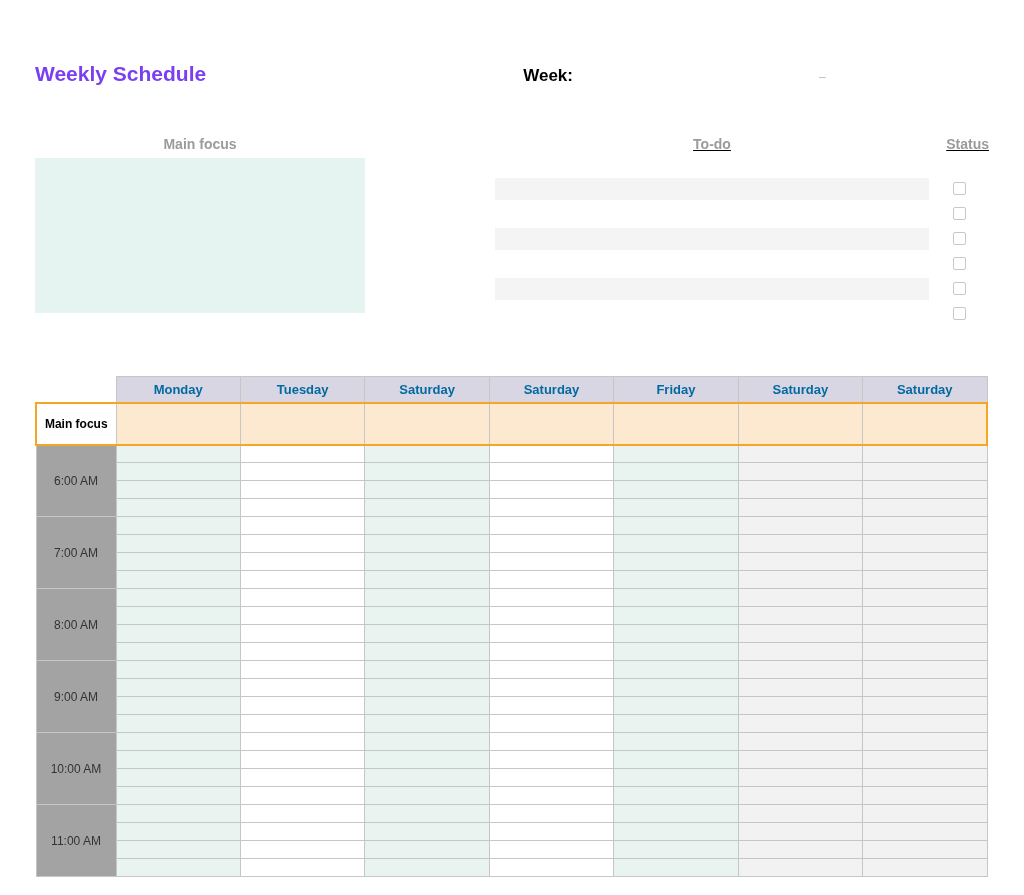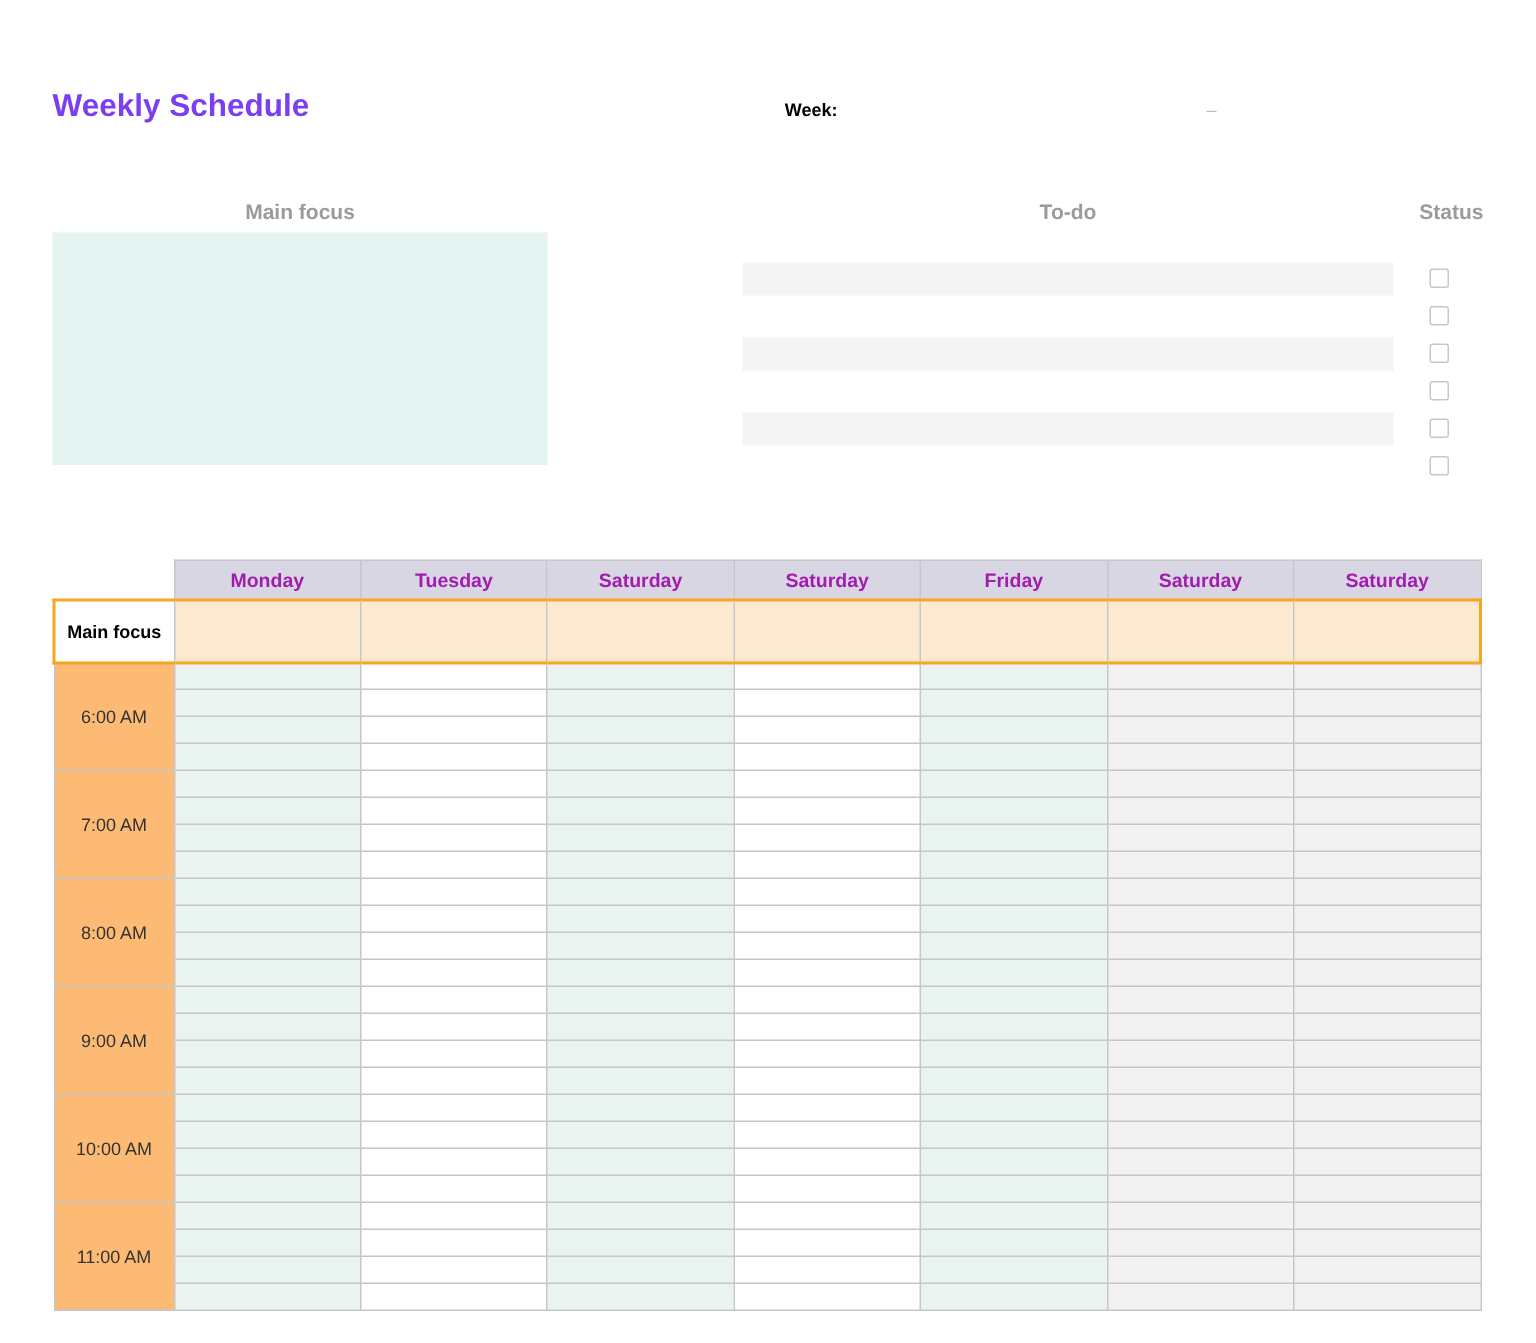--- a/index.html
+++ b/index.html
@@ -17,21 +17,21 @@
     display: flex;
     align-items: baseline;
     margin-bottom: 50px;
   }
   .title {
     color: #7b3ff2;
     font-size: 21px;
     font-weight: 700;
   }
   .week-label {
-    font-size: 12px;
+    font-size: 17px;
     font-weight: 700;
     color: #000;
     margin-left: 317px;
     margin-top: 36px;
   }
   .week-dash {
     color: #bbb;
     font-size: 12px;
     margin-left: 246px;
   }
@@ -55,20 +55,21 @@
     width: 330px;
     height: 155px;
   }
   .todo-col {
     flex: 1;
     margin-top: 0;
   }
   .todo-header-row {
     display: flex;
     margin-bottom: 24px;
+    text-decoration: underline;
   }
   .todo-header {
     flex: 1;
     text-align: center;
     color: #9b9b9b;
     font-size: 14px;
     font-weight: 600;
   }
   .status-header {
     width: 60px;
@@ -117,21 +118,21 @@
     border: none !important;
     background: #fff;
     width: 80px;
   }
   .day-header {
     background: #d9d6e3;
     font-size: 13px;
     font-weight: 700;
     text-align: center;
     height: 26px;
-    color: #a21caf;
+    color: #0369a1;
   }
   .focus-row-label {
     background: #fff;
     font-size: 12px;
     font-weight: 700;
     text-align: center;
     width: 80px;
     border-left: 2px solid #f5a623 !important;
     border-top: 2px solid #f5a623 !important;
     border-bottom: 2px solid #f5a623 !important;
@@ -139,21 +140,21 @@
   .focus-cell {
     background: #fde9cf;
     height: 42px;
     border-top: 2px solid #f5a623 !important;
     border-bottom: 2px solid #f5a623 !important;
   }
   .focus-cell.last {
     border-right: 2px solid #f5a623 !important;
   }
   .time-label {
-    background: #fdba74;
+    background: #a3a3a3;
     font-size: 12px;
     font-weight: 500;
     text-align: center;
     width: 80px;
     color: #333;
   }
   .slot {
     height: 18px;
   }
   .slot.mint { background: #e9f4f1; }

